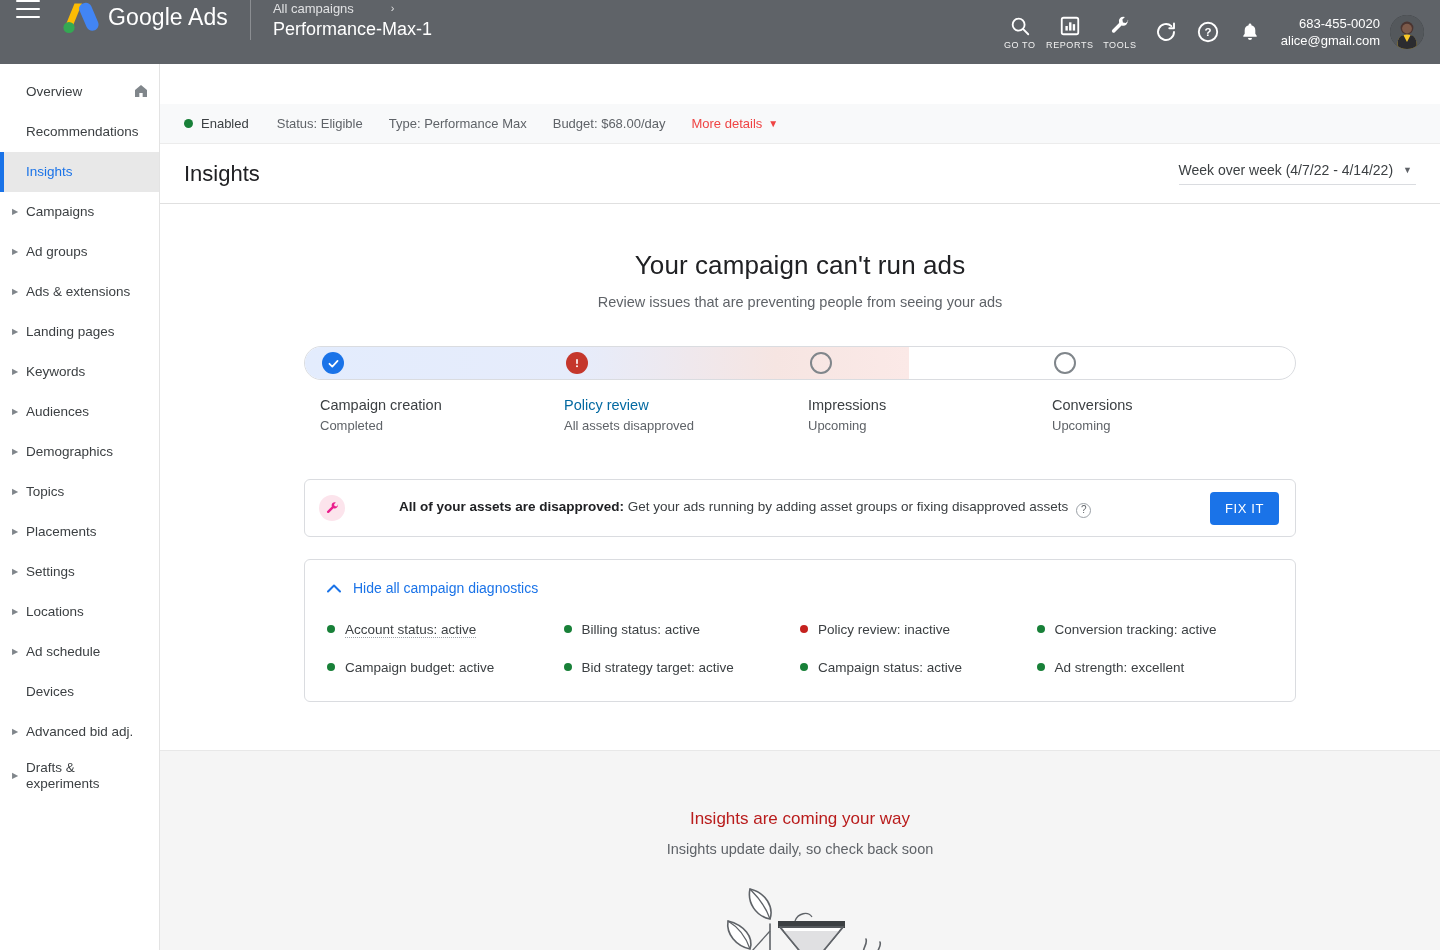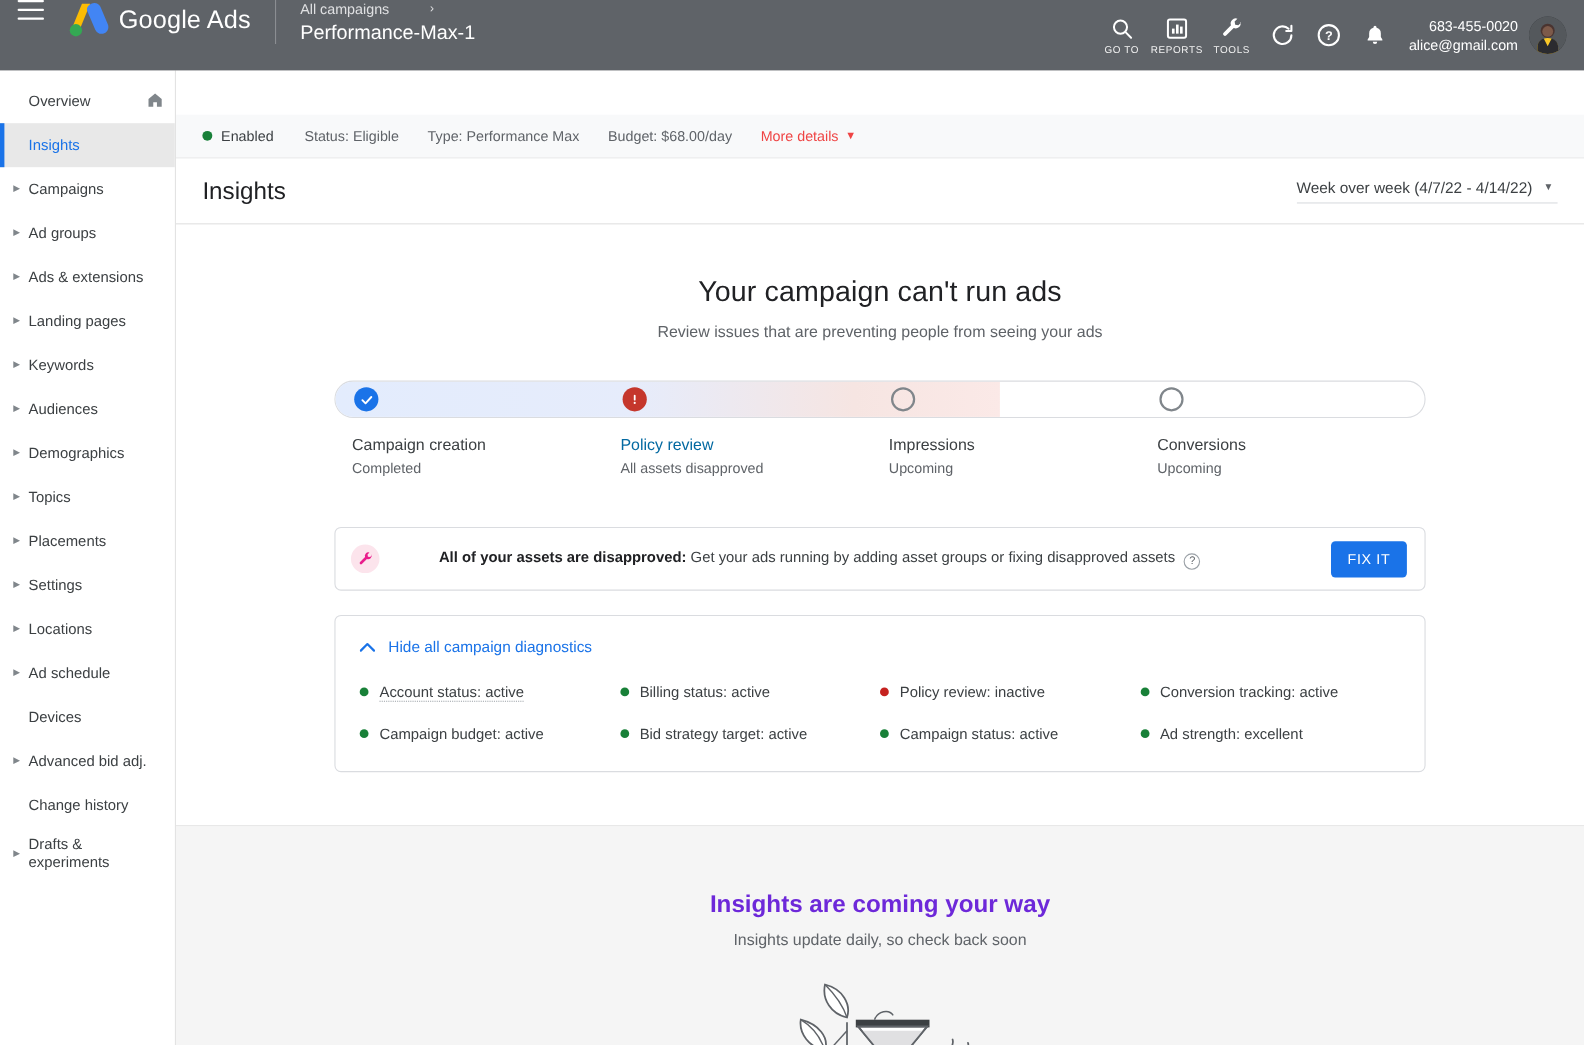--- a/index.html
+++ b/index.html
@@ -214,21 +214,21 @@
   .dot.green { background: #188038; }
   .dot.red { background: #c5221f; }
   .underlined { border-bottom: 1px dotted #9aa0a6; cursor: pointer; }
 
   
   .bottom-sec {
     margin-top: 48px; background: #f5f5f5; border-top: 1px solid #e8e8e8;
     height: 300px; padding-top: 58px; position: relative;
   }
   .bottom-title {
-    text-align: center; font-size: 22px; color: #6d28d9; font-weight: 700;
+    text-align: center; font-size: 17px; color: #b91c1c; font-weight: 400;
   }
   .bottom-sub {
     text-align: center; font-size: 14.5px; color: #5f6368; margin-top: 12px;
   }
   .illus { display: flex; justify-content: center; margin-top: 22px; }
 </style>
 </head>
 <body>
 
 <div class="topbar">
@@ -320,20 +320,24 @@
 <div class="body-wrap">
 
   <nav class="sidebar" id="sidebar">
       <div class="nav-item">
         <span class="nolabel"></span>
         <span class="nv-label">Overview</span>
         <span class="home-icon"><svg width="16" height="16" viewBox="0 0 24 24" fill="#80868b">
             <path d="M12 3 3 10.5V21h6.5v-6h5v6H21V10.5z"></path>
           </svg></span>
       </div>
+      <div class="nav-item">
+        <span class="nolabel"></span>
+        <span class="nv-label">Recommendations</span>
+      </div>
       <div class="nav-item selected">
         <span class="nolabel"></span>
         <span class="nv-label">Insights</span>
       </div>
       <div class="nav-item">
         <span class="caret">▶</span>
         <span class="nv-label">Campaigns</span>
       </div>
       <div class="nav-item">
         <span class="caret">▶</span>
@@ -379,24 +383,20 @@
         <span class="caret">▶</span>
         <span class="nv-label">Ad schedule</span>
       </div>
       <div class="nav-item">
         <span class="nolabel"></span>
         <span class="nv-label">Devices</span>
       </div>
       <div class="nav-item">
         <span class="caret">▶</span>
         <span class="nv-label">Advanced bid adj.</span>
-      </div>
-      <div class="nav-item">
-        <span class="nolabel"></span>
-        <span class="nv-label">Change history</span>
       </div>
       <div class="nav-item two-line">
         <span class="caret">▶</span>
         <span class="nv-label">Drafts &amp; experiments</span>
       </div>
     </nav>
 
   <div class="main">
 
     <div class="statusbar">

